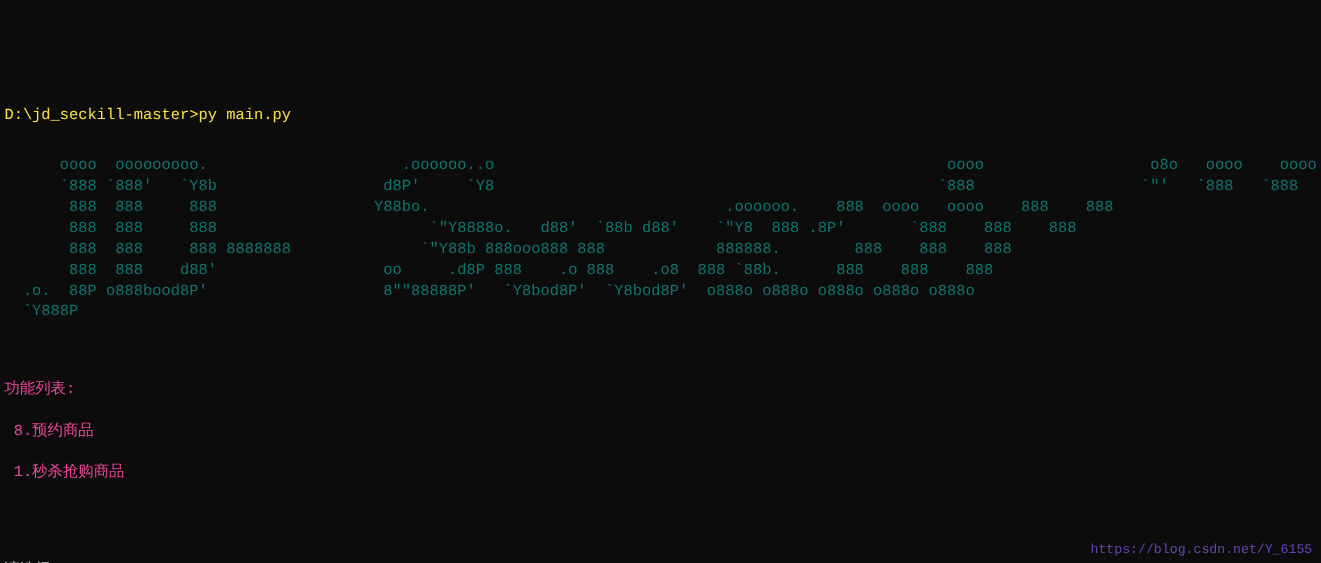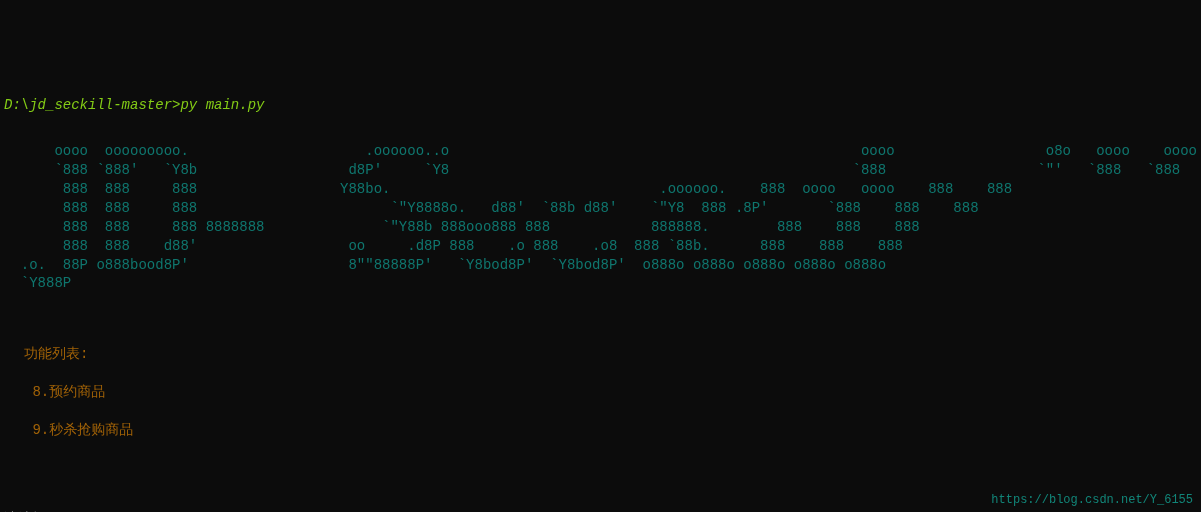--- a/index.html
+++ b/index.html
@@ -16,44 +16,42 @@
       width: 1201px;
       height: 512px;
       overflow: hidden;
       position: relative;
       white-space: pre;
     }
     .terminal {
       padding: 2px 4px;
     }
     .prompt-line {
-      color: #84cc16;
-      font-style: italic;
+      color: #fde047;
     }
     .ascii-art {
       color: #0f766e;
       margin-top: 8px;
       margin-bottom: 14px;
       letter-spacing: 0;
     }
     .menu {
-      color: #a16207;
+      color: #ec4899;
       margin-bottom: 14px;
-      margin-left: 20px;
     }
     .logs {
       color: #cccccc;
       white-space: pre-wrap;
       word-break: break-all;
     }
     .watermark {
       position: absolute;
       bottom: 4px;
       right: 8px;
-      color: #14b8a6;
+      color: #8b5cf6;
       font-size: 12px;
       opacity: 0.7;
     }
   </style>
 </head>
 <body>
 
 
 
 <div class="terminal">
@@ -62,21 +60,21 @@
       `888 `888'   `Y8b                  d8P'     `Y8                                                `888                  `"'   `888   `888
        888  888     888                 Y88bo.                                .oooooo.    888  oooo   oooo    888    888
        888  888     888                       `"Y8888o.   d88'  `88b d88'    `"Y8  888 .8P'       `888    888    888
        888  888     888 8888888              `"Y88b 888ooo888 888            888888.        888    888    888
        888  888    d88'                  oo     .d8P 888    .o 888    .o8  888 `88b.      888    888    888
   .o.  88P o888bood8P'                   8""88888P'   `Y8bod8P'  `Y8bod8P'  o888o o888o o888o o888o o888o
   `Y888P</div>
 <div class="menu">
 <div>功能列表:</div>
 <div> 8.预约商品</div>
-<div> 9.秒杀抢购商品</div>
+<div> 1.秒杀抢购商品</div>
 </div>
 <div class="logs">
 <div>请选择:1</div>
 
 
 
 
 </div>
 </div>
 <div class="watermark">https://blog.csdn.net/Y_6155</div>

